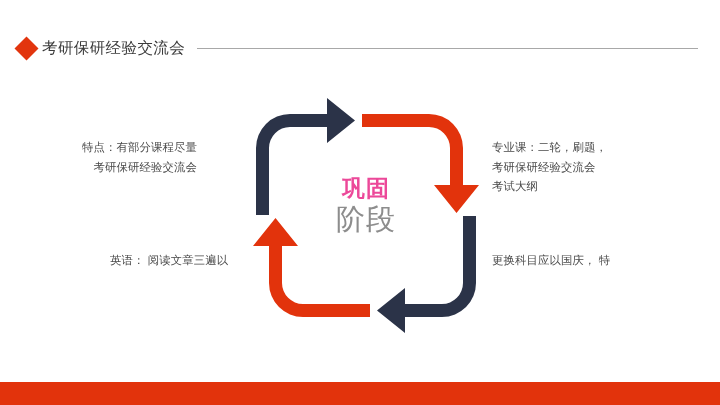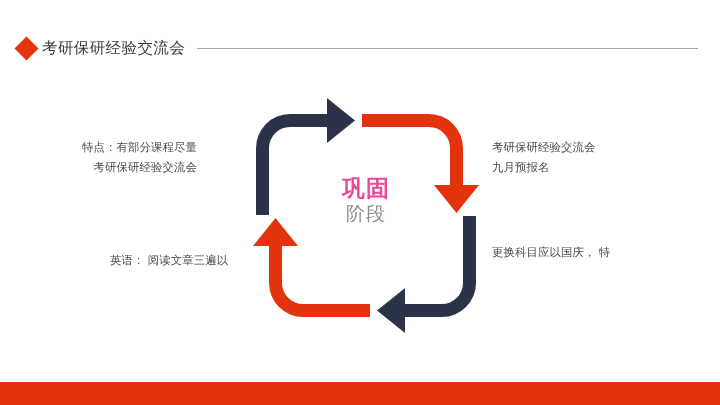--- a/index.html
+++ b/index.html
@@ -59,21 +59,21 @@
     position: absolute;
     font-size: 11.4px;
     line-height: 1.72;
     color: #4a4a4a;
     letter-spacing: 0.1px;
   }
   .caption span { display: block; white-space: nowrap; }
   .cap-tl { left: 82px;  top: 138px; text-align: right; }
   .cap-bl { left: 90px;  top: 251px; text-align: left; margin-left: 20px; }
   .cap-tr { left: 492px; top: 138px; text-align: left; }
-  .cap-br { left: 492px; top: 243px; text-align: center; }
+  .cap-br { left: 492px; top: 251px; text-align: center; }
 
   
   .cycle {
     position: absolute;
     left: 248px;
     top: 93px;
     width: 236px;
     height: 245px;
   }
   .cycle svg { display: block; width: 236px; height: 245px; }
@@ -89,21 +89,21 @@
   .center-main {
     display: block;
     font-size: 23px;
     font-weight: 700;
     color: #ec4899;
     letter-spacing: 1px;
     line-height: 1.18;
   }
   .center-sub {
     display: block;
-    font-size: 19px;
+    font-size: 29px;
     font-weight: 400;
     color: #8d8d8d;
     letter-spacing: 1px;
     line-height: 1.24;
   }
 
   
   .footer-bar {
     position: absolute;
     left: 0;
@@ -127,22 +127,23 @@
   <div class="caption cap-tl">
     <span>特点：有部分课程尽量</span>
     <span>考研保研经验交流会</span>
   </div>
 
   <div class="caption cap-bl">
     <span>英语： 阅读文章三遍以</span>
   </div>
 
   <div class="caption cap-tr">
+    <span>专业课：二轮，刷题，</span>
     <span>考研保研经验交流会</span>
-    <span>九月预报名</span>
+    <span>考试大纲</span>
   </div>
 
   <div class="caption cap-br">
     <span>更换科目应以国庆， 特</span>
   </div>
 
   <div class="cycle">
     <svg viewBox="0 0 236 245" xmlns="http://www.w3.org/2000/svg">
 
       <path fill="#2b3348" d="M 8,122

